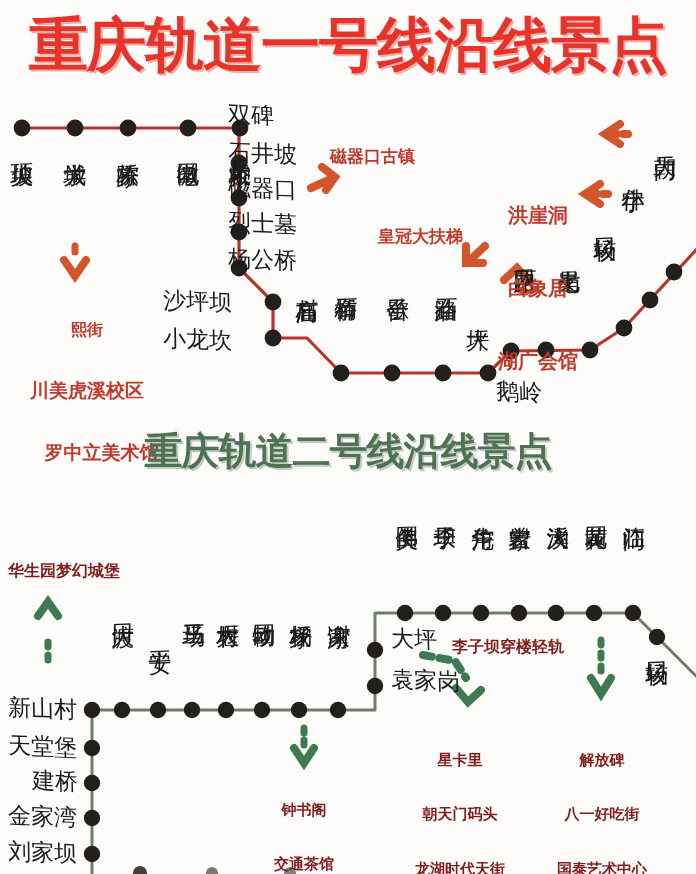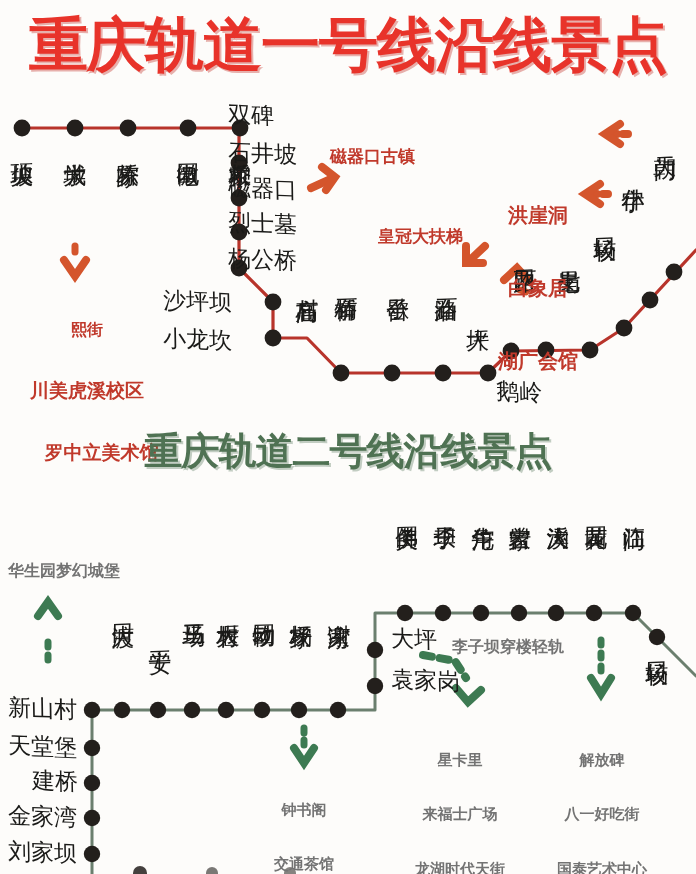--- a/index.html
+++ b/index.html
@@ -36,21 +36,21 @@
   .st.h{writing-mode:horizontal-tb;}
   .st.sk{transform:rotate(-2deg) skewX(-3deg);}
   .st.sk2{transform:rotate(2deg) skewX(3deg);}
 
   
   .poi{
     position:absolute;font-weight:bold;line-height:1.22;white-space:pre;
     font-family:"DejaVu Sans","Liberation Sans",sans-serif;
   }
   .poi-red{color:#c0392b;font-size:16px;font-family:Liberation Mono, monospace;}
-  .poi-green{color:#737373;font-size:15px;}
+  .poi-green{color:#7f1d1d;font-size:15px;}
   .poi.center{text-align:center;}
 </style>
 </head>
 <body>
 
 <div class="canvas">
 
   <div class="title title-1">重庆轨道一号线沿线景点</div>
 
   <svg class="rails" viewBox="0 0 696 874" xmlns="http://www.w3.org/2000/svg">
@@ -250,21 +250,21 @@
   <div class="poi poi-green center" style="left:240px;top:764px;width:128px;">
     <div>钟书阁</div>
     <div>交通茶馆</div>
     
   </div>
 
   <div class="poi poi-green" style="left:452px;top:637px;font-size:16px;">李子坝穿楼轻轨</div>
 
   <div class="poi poi-green center" style="left:396px;top:714px;width:128px;">
     <div>星卡里</div>
-    <div>来福士广场</div>
+    <div>朝天门码头</div>
     <div>龙湖时代天街</div>
   </div>
 
   <div class="poi poi-green center" style="left:540px;top:714px;width:124px;">
     <div>解放碑</div>
     <div>八一好吃街</div>
     <div>国泰艺术中心</div>
   </div>
 
 </div>

